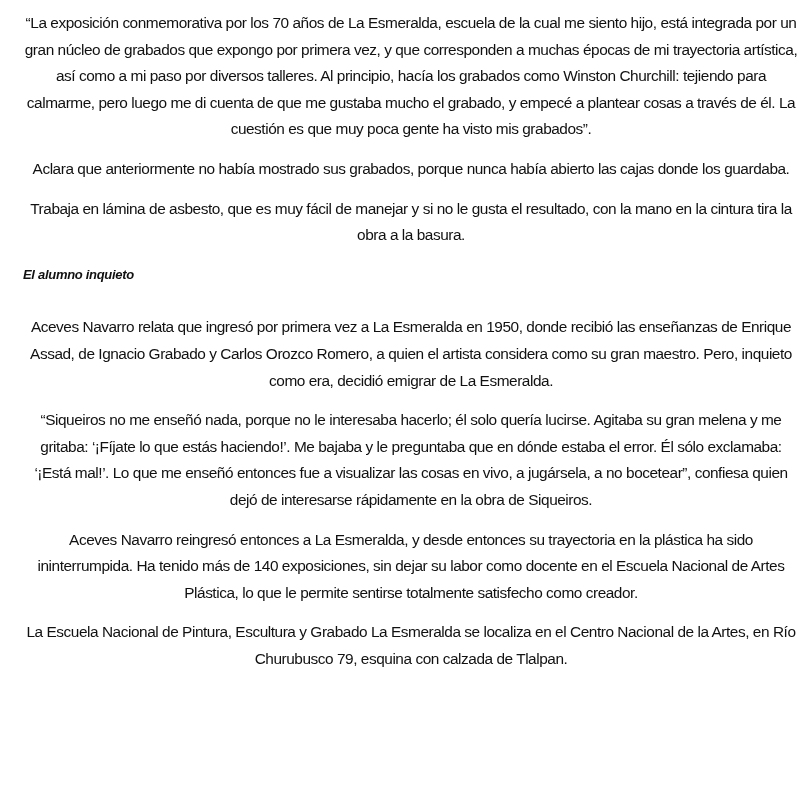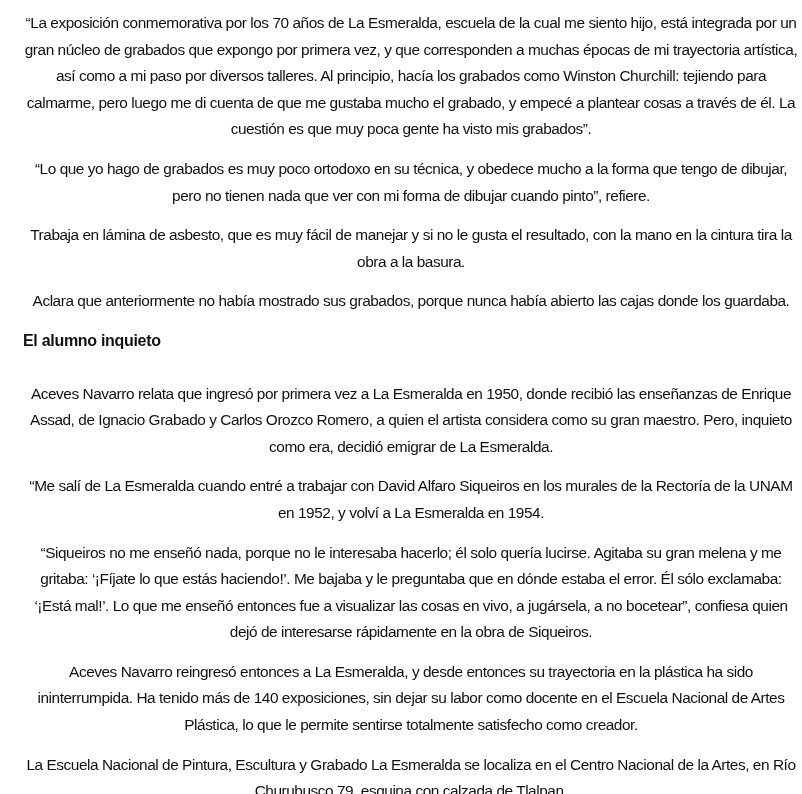--- a/index.html
+++ b/index.html
@@ -23,34 +23,33 @@
       line-height: 26.6px;
       color: #111111;
       letter-spacing: -0.45px;
       word-spacing: 0px;
     }
     .article p {
       margin: 0 0 13px 0;
       text-align: center;
     }
     .article h3 {
-      font-size: 16px;
+      font-size: 13px;
       font-weight: bold;
       margin: 0 0 26px 0;
       line-height: 26.6px;
       letter-spacing: -0.3px;
+      font-style: italic;
     }
   </style>
 </head>
 <body>
 
 <div class="article">
   <p>“La exposición conmemorativa por los 70 años de La Esmeralda, escuela de la cual me siento hijo, está integrada por un gran núcleo de grabados que expongo por primera vez, y que corresponden a muchas épocas de mi trayectoria artística, así como a mi paso por diversos talleres. Al principio, hacía los grabados como Winston Churchill: tejiendo para calmarme, pero luego me di cuenta de que me gustaba mucho el grabado, y empecé a plantear cosas a través de él. La cuestión es que muy poca gente ha visto mis grabados”.</p>
-  <p>“Lo que yo hago de grabados es muy poco ortodoxo en su técnica, y obedece mucho a la forma que tengo de dibujar, pero no tienen nada que ver con mi forma de dibujar cuando pinto”, refiere.</p>
+  <p>Aclara que anteriormente no había mostrado sus grabados, porque nunca había abierto las cajas donde los guardaba.</p>
   <p>Trabaja en lámina de asbesto, que es muy fácil de manejar y si no le gusta el resultado, con la mano en la cintura tira la obra a la basura.</p>
-  <p>Aclara que anteriormente no había mostrado sus grabados, porque nunca había abierto las cajas donde los guardaba.</p>
   <h3>El alumno inquieto</h3>
   <p>Aceves Navarro relata que ingresó por primera vez a La Esmeralda en 1950, donde recibió las enseñanzas de Enrique Assad, de Ignacio Grabado y Carlos Orozco Romero, a quien el artista considera como su gran maestro. Pero, inquieto como era, decidió emigrar de La Esmeralda.</p>
-  <p>“Me salí de La Esmeralda cuando entré a trabajar con David Alfaro Siqueiros en los murales de la Rectoría de la UNAM en 1952, y volví a La Esmeralda en 1954.</p>
   <p>“Siqueiros no me enseñó nada, porque no le interesaba hacerlo; él solo quería lucirse. Agitaba su gran melena y me gritaba: ‘¡Fíjate lo que estás haciendo!’. Me bajaba y le preguntaba que en dónde estaba el error. Él sólo exclamaba: ‘¡Está mal!’. Lo que me enseñó entonces fue a visualizar las cosas en vivo, a jugársela, a no bocetear”, confiesa quien dejó de interesarse rápidamente en la obra de Siqueiros.</p>
   <p>Aceves Navarro reingresó entonces a La Esmeralda, y desde entonces su trayectoria en la plástica ha sido ininterrumpida. Ha tenido más de 140 exposiciones, sin dejar su labor como docente en el Escuela Nacional de Artes Plástica, lo que le permite sentirse totalmente satisfecho como creador.</p>
   <p>La Escuela Nacional de Pintura, Escultura y Grabado La Esmeralda se localiza en el Centro Nacional de la Artes, en Río Churubusco 79, esquina con calzada de Tlalpan.</p>
 </div>
 
 </body></html>

